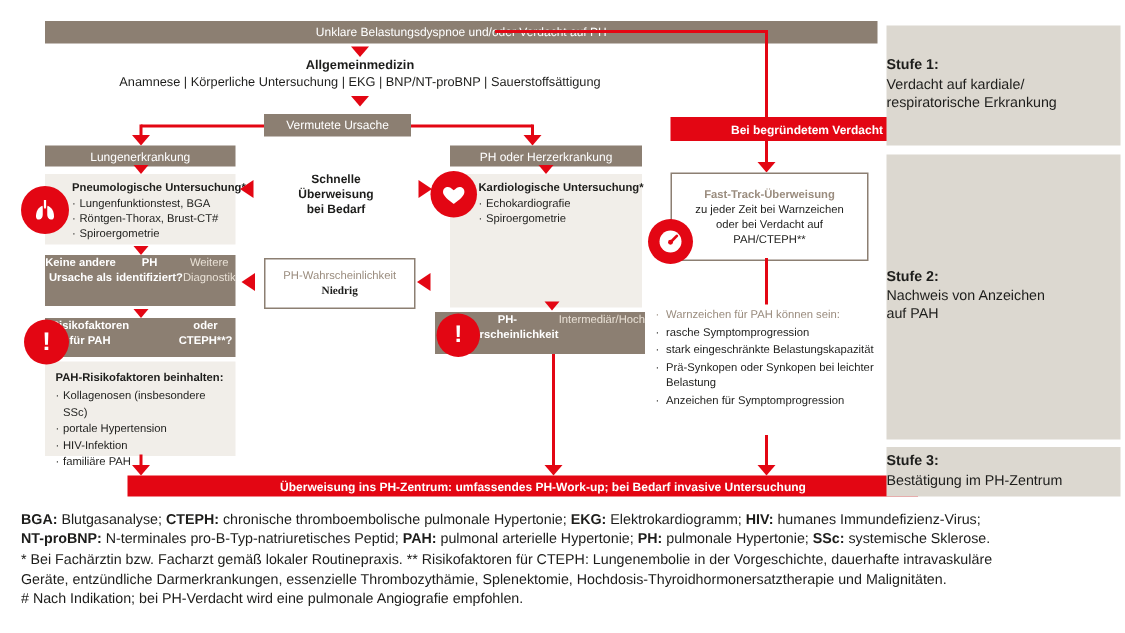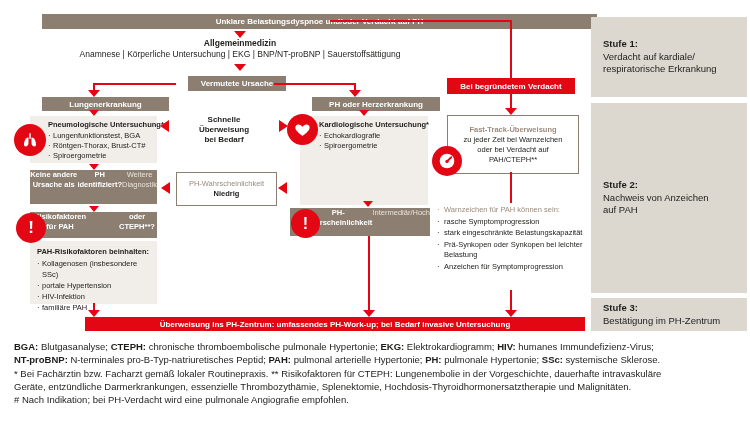--- a/index.html
+++ b/index.html
@@ -1,32 +1,32 @@
 <!DOCTYPE html>
 <html style="--red: #E30613; --taupe: #8C7F72; --beige: #F1EEE9; --stage: #DCD8D0;"><head>
 <meta charset="utf-8">
 <style>
   html,body{margin:0;padding:0;background:#fff;}
   .canvas{position:relative;width:750px;height:422px;background:#fff;overflow:hidden;
           font-family:"Liberation Sans","DejaVu Sans",sans-serif;color:#1d1d1b;}
   .abs{position:absolute;}
-  .bar{background:var(--taupe);color:#fff;font-weight:bold;font-size:8px;
-       display:flex;align-items:center;justify-content:center;text-align:left;margin-left:12px;}
+  .bar{background:var(--taupe);color:#fff;font-weight:normal;font-size:8px;
+       display:flex;align-items:center;justify-content:center;text-align:left;}
   .redbar{background:var(--red);color:#fff;font-weight:bold;font-size:8px;
-       display:flex;align-items:center;justify-content:center;text-align:center;}
+       display:flex;align-items:center;justify-content:center;text-align:center;padding-left:27px;}
   .beige{background:var(--beige);font-size:7.5px;line-height:10px;}
   .beige .ttl{font-weight:bold;white-space:nowrap;margin-bottom:1px;}
   .taupebox{background:var(--taupe);color:#fff;font-size:7.5px;line-height:9.5px;
        text-align:center;display:flex;flex-direction:row;justify-content:center;}
   .taupebox .b1{font-weight:bold;}
   .taupebox .b2{color:#e9e1d6;}
   .outline{background:#fff;border:1px solid var(--taupe);text-align:center;
        display:flex;flex-direction:column;justify-content:center;font-size:7.5px;line-height:10px;}
   .tt{color:#9a8c7e;}
-  .stage{background:var(--stage);font-size:9.5px;line-height:12.5px;padding-left:12px;
+  .stage{background:var(--stage);font-size:9.5px;line-height:12.5px;
        display:flex;flex-direction:column;justify-content:center;}
   .stage .st{font-weight:bold;}
   .hline{background:var(--red);height:1.5px;}
   .vline{background:var(--red);width:1.5px;}
   .arr-d{width:0;height:0;border-left:6px solid transparent;border-right:6px solid transparent;
        border-top:7px solid var(--red);}
   .arr-d.sm{border-left-width:5px;border-right-width:5px;border-top-width:6px;}
   .arr-l{width:0;height:0;border-top:6px solid transparent;border-bottom:6px solid transparent;
        border-right:9px solid var(--red);}
   .arr-r{width:0;height:0;border-top:6px solid transparent;border-bottom:6px solid transparent;
@@ -133,21 +133,21 @@
   <div class="abs center-txt" style="left:170px;top:115px;width:108px;">
     <div>Schnelle</div>
     <div>Überweisung</div>
     <div>bei Bedarf</div>
   </div>
   <div class="abs arr-r" style="left:279px;top:120px;"></div>
 
   <div class="abs arr-l" style="left:161px;top:182px;"></div>
   <div class="abs outline" style="left:176px;top:172px;width:99px;height:32px;">
     <div class="tt">PH-Wahrscheinlichkeit</div>
-    <div style="font-weight:bold;">Niedrig</div>
+    <div style="font-weight:bold;font-family:Liberation Serif, serif;">Niedrig</div>
   </div>
   <div class="abs arr-l" style="left:278px;top:182px;"></div>
 
   <div class="abs bar" style="left:300px;top:97px;width:128px;height:14px;">PH oder Herzerkrankung</div>
   <div class="abs arr-d sm" style="left:359px;top:110px;"></div>
   <div class="abs beige" style="left:300px;top:116px;width:128px;height:89px;padding:4px 3px 0 19px;box-sizing:border-box;">
     <div class="ttl">Kardiologische Untersuchung*</div>
     <div>
         <div class="bi">
           <span class="bdot">·</span>

